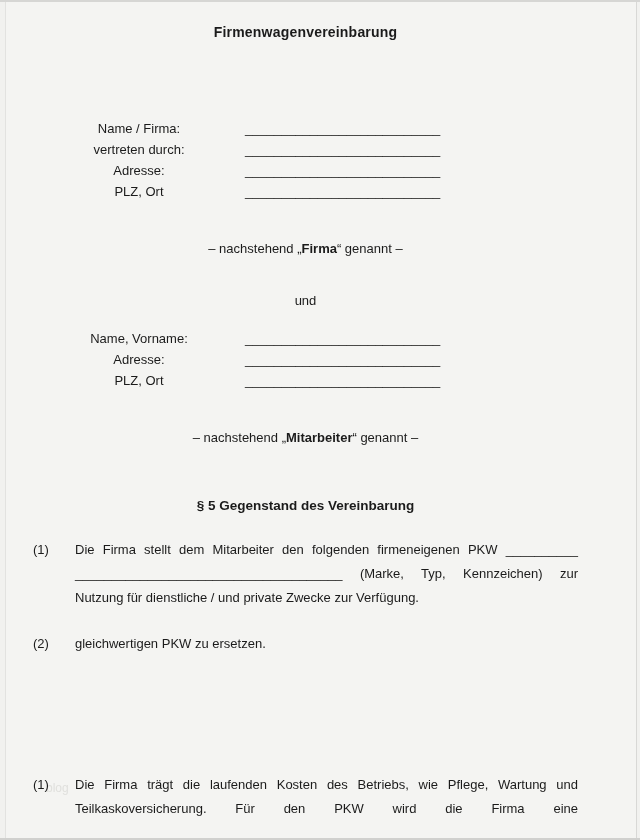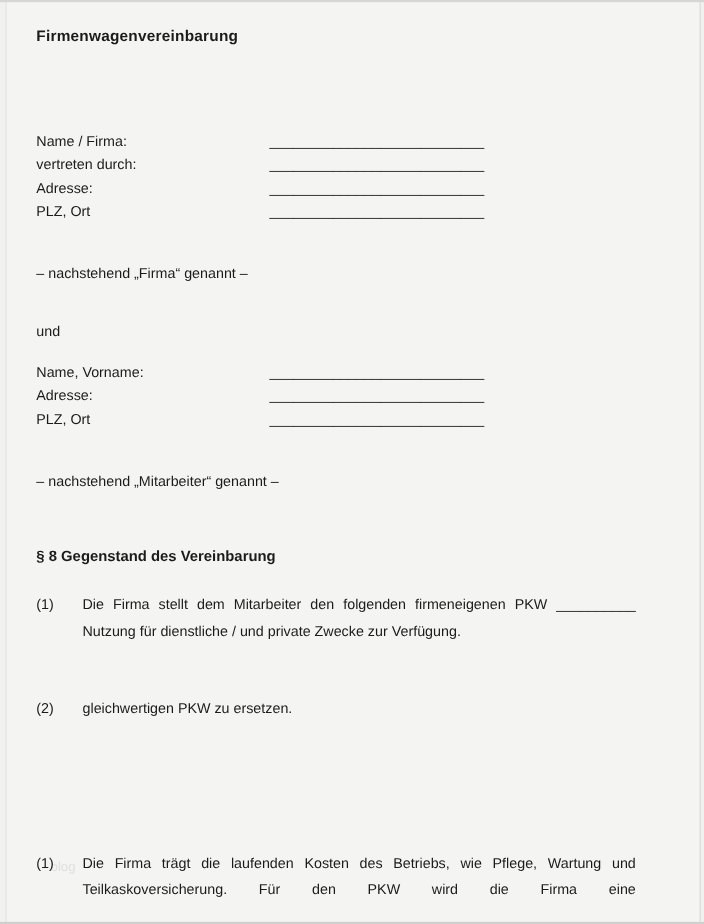--- a/index.html
+++ b/index.html
@@ -15,39 +15,39 @@
   
   .edge-top    { position: absolute; left: 0; top: 0; width: 640px; height: 2px; background: #d6d6d4; }
   .edge-bottom { position: absolute; left: 0; bottom: 0; width: 640px; height: 2px; background: #d0d0ce; }
   .edge-left   { position: absolute; left: 5px; top: 2px; bottom: 2px; width: 1px; background: #e2e2e0; }
   .edge-right  { position: absolute; left: 636px; top: 2px; bottom: 2px; width: 1px; background: #d8d8d6; }
   .gutter-left  { position: absolute; left: 0; top: 2px; bottom: 2px; width: 5px; background: #f1f1ef; }
   .gutter-right { position: absolute; left: 637px; top: 2px; bottom: 2px; width: 3px; background: #f1f1ef; }
 
   .content { position: absolute; inset: 0; }
 
-  .centered { position: absolute; left: 33px; width: 545px; }
+  .centered { position: absolute; left: 33px; width: 545px; text-align: center; }
 
   .doc-title   { top: 24px; font-size: 14px; line-height: 17px; font-weight: bold; letter-spacing: .2px; }
   .between     { top: 71px;  font-size: 13px; line-height: 16px; }
   .and-word    { top: 282px; font-size: 13px; line-height: 16px; margin-top: 11px; }
   .designation { font-size: 13px; line-height: 16px; }
   .desig-firma { top: 241px; }
   .desig-mitarbeiter { top: 430px; }
-  .designation b { font-weight: normal; margin-top: 38px; }
+  .designation b { font-weight: bold; margin-top: 38px; }
 
   .sec-heading { font-size: 13.5px; line-height: 17px; font-weight: bold; }
   .sec1-heading { top: 497px; }
   .sec2-heading { top: 730px; }
 
   .addr-block { position: absolute; left: 33px; width: 545px; font-size: 13px; }
   .addr-block-1 { top: 118px; }
   .addr-block-2 { top: 328px; }
   .addr-row { display: flex; height: 21px; line-height: 21px; white-space: nowrap; }
-  .addr-label { width: 212px; text-align: left; }
+  .addr-label { width: 212px; text-align: center; }
   .addr-blank { letter-spacing: 0; }
 
   .para { position: absolute; left: 33px; width: 545px; font-size: 13px; }
   .para-s1-p1 { top: 538px; }
   .para-s1-p2 { top: 632px; }
   .para-s2-p1 { top: 773px; }
   .para-num { position: absolute; left: 0; top: 0; line-height: 24px; }
   .para-text { margin-left: 42px; }
   .pline { line-height: 24px; text-align: justify; text-align-last: justify; white-space: normal; }
   .pline.endline { text-align-last: left; }
@@ -107,26 +107,27 @@
           <span class="addr-blank">___________________________</span>
       </div>
       <div class="addr-row">
         <span class="addr-label">PLZ, Ort</span>
           <span class="addr-blank">___________________________</span>
       </div>
     </div>
 
     <div class="centered designation desig-mitarbeiter"><span>– nachstehend „</span><b>Mitarbeiter</b><span>“ genannt –</span></div>
 
-    <div class="centered sec-heading sec1-heading">§ 8 Gegenstand des Vereinbarung</div>
+    <div class="centered sec-heading sec1-heading">§ 5 Gegenstand des Vereinbarung</div>
 
     <div class="para para-s1-p1">
       <span class="para-num">(1)</span>
       <div class="para-text">
         <div class="pline">Die Firma stellt dem Mitarbeiter den folgenden firmeneigenen PKW __________</div>
+        <div class="pline">_____________________________________ (Marke, Typ, Kennzeichen) zur</div>
         <div class="pline endline">Nutzung für dienstliche / und private Zwecke zur Verfügung.</div>
       </div>
     </div>
 
     <div class="para para-s1-p2">
       <span class="para-num">(2)</span>
       <div class="para-text">
         <div class="pline endline">gleichwertigen PKW zu ersetzen.</div>
       </div>
     </div>

